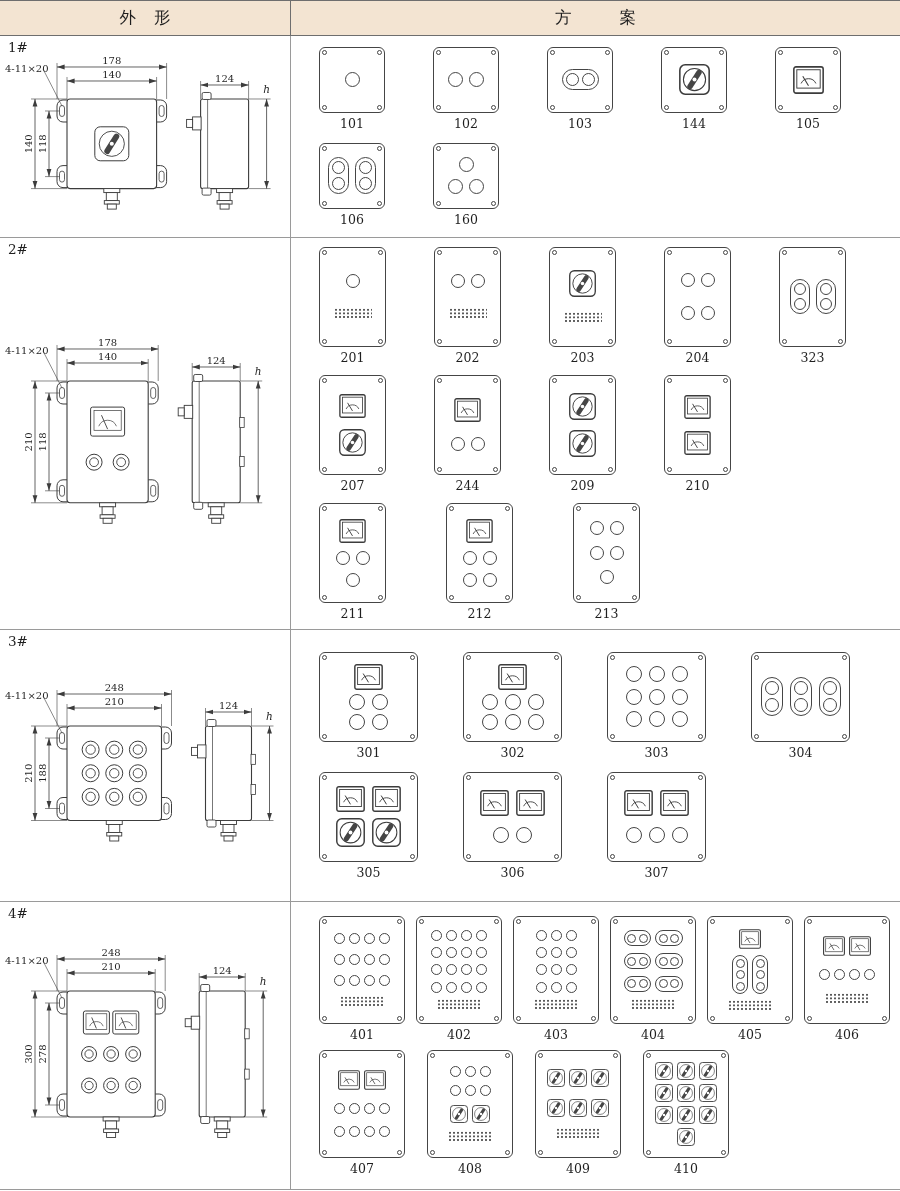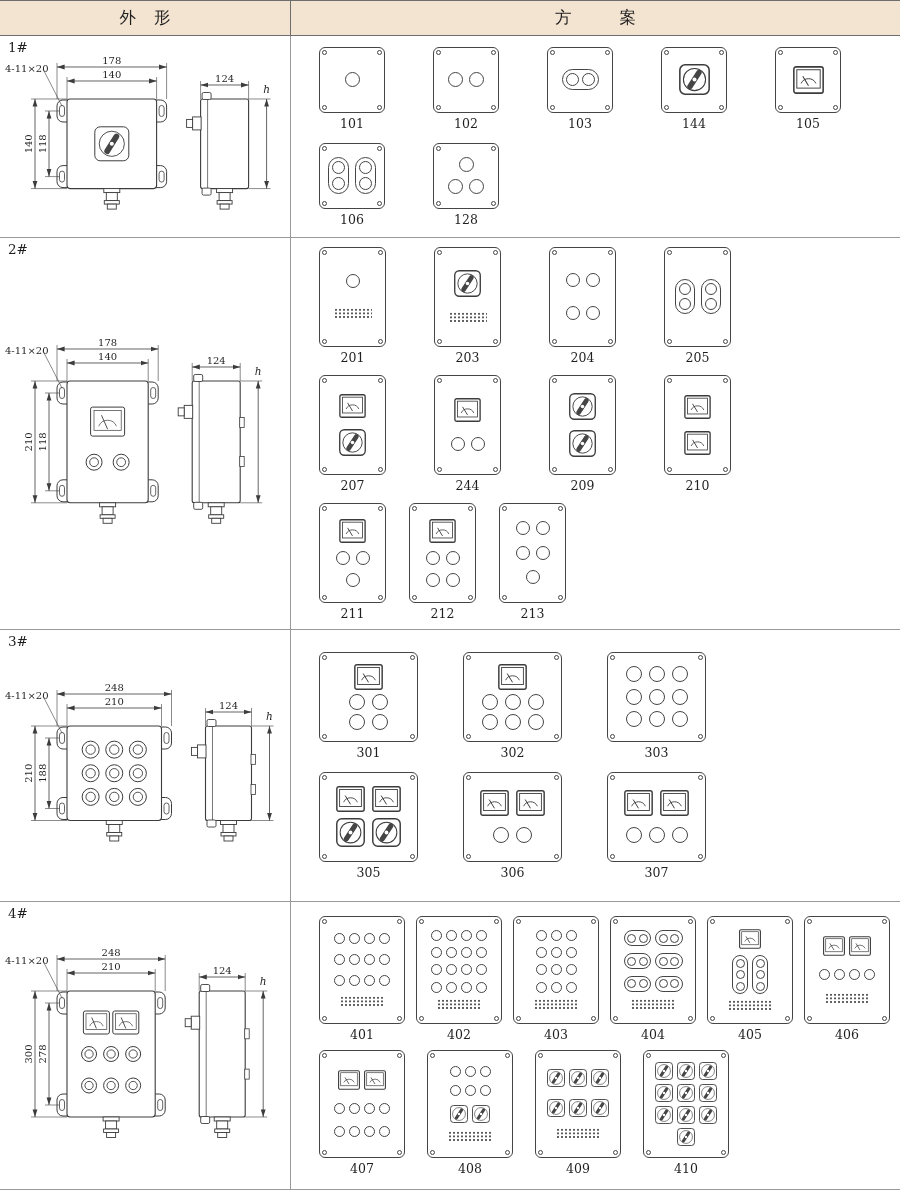--- a/index.html
+++ b/index.html
@@ -216,21 +216,21 @@
                 <span class="screw bl"></span>
                 <span class="screw br"></span>
                 <div class="prow" style="gap: 6px;">
                   <span class="hole" style="height: 15px; width: 15px;"></span>
                 </div>
                 <div class="prow" style="gap: 6px;">
                   <span class="hole" style="height: 15px; width: 15px;"></span>
                   <span class="hole" style="height: 15px; width: 15px;"></span>
                 </div>
               </div>
-              <div class="pnum">128</div>
+              <div class="pnum">160</div>
             </div>
           </div>
         </div>
       </div>
       <div class="srow" style="height: 392px;">
         <div class="cleft">
           <div class="rlabel">2#</div>
           <div><svg width="289" height="209.8" viewBox="0 0 289 209.8">
               <defs>
                 <marker id="ar1" viewBox="0 0 10 8" markerWidth="10" markerHeight="8" refX="9.5" refY="4" orient="auto-start-reverse">
@@ -315,20 +315,36 @@
               </div>
               <div class="pnum">201</div>
             </div>
             <div class="pwrap">
               <div class="panel" style="width: 67px; height: 100px;">
                 <span class="screw tl"></span>
                 <span class="screw tr"></span>
                 <span class="screw bl"></span>
                 <span class="screw br"></span>
                 <div class="prow" style="gap: 6px;">
+                  <span class="hole" style="height: 14px; width: 14px;"></span>
+                  <span class="hole" style="height: 14px; width: 14px;"></span>
+                </div>
+                <div class="prow" style="gap: 6px;">
+                  <span class="plate" style="width: 38px; height: 11px;"></span>
+                </div>
+              </div>
+              <div class="pnum">202</div>
+            </div>
+            <div class="pwrap">
+              <div class="panel" style="width: 67px; height: 100px;">
+                <span class="screw tl"></span>
+                <span class="screw tr"></span>
+                <span class="screw bl"></span>
+                <span class="screw br"></span>
+                <div class="prow" style="gap: 6px;">
                   <span class="icon"><svg width="27" height="27" viewBox="0 0 26 26">
    <rect x="0.7" y="0.7" width="24.6" height="24.6" rx="4.5" fill="#fff" stroke="#3c3c3c" stroke-width="1.3"></rect>
    <circle cx="13" cy="13" r="9.3" fill="#fff" stroke="#3c3c3c" stroke-width="0.9"></circle>
    <g transform="rotate(33 13 13)">
                         <rect x="10.7" y="3.8" width="4.6" height="18.4" rx="2.3" fill="#454545"></rect>
                       </g>
    <circle cx="13" cy="13" r="1.7" fill="#fff"></circle>
                     </svg></span>
                 </div>
                 <div class="prow" style="gap: 6px;">
@@ -364,21 +380,21 @@
                   <span class="cap capv" style="padding: 3px; gap: 3px;">
                     <span class="hole" style="height: 12px; width: 12px;"></span>
                     <span class="hole" style="height: 12px; width: 12px;"></span>
                   </span>
                   <span class="cap capv" style="padding: 3px; gap: 3px;">
                     <span class="hole" style="height: 12px; width: 12px;"></span>
                     <span class="hole" style="height: 12px; width: 12px;"></span>
                   </span>
                 </div>
               </div>
-              <div class="pnum">205</div>
+              <div class="pnum">323</div>
             </div>
           </div>
           <div class="pline" style="gap: 48px;">
             <div class="pwrap">
               <div class="panel" style="width: 67px; height: 100px;">
                 <span class="screw tl"></span>
                 <span class="screw tr"></span>
                 <span class="screw bl"></span>
                 <span class="screw br"></span>
                 <div class="prow" style="gap: 6px;">
@@ -471,21 +487,21 @@
    <rect x="0.7" y="0.7" width="24.6" height="22" rx="1.8" fill="#fff" stroke="#3c3c3c" stroke-width="1.3"></rect>
    <rect x="3.2" y="3.1" width="19.6" height="15.4" fill="none" stroke="#3c3c3c" stroke-width="0.8"></rect>
    <path d="M 6.8 14.6 A 6.8 6.8 0 0 1 19.2 14.6" fill="none" stroke="#3c3c3c" stroke-width="0.8"></path>
    <line x1="13" y1="16.5" x2="8.2" y2="8.6" stroke="#3c3c3c" stroke-width="0.9"></line>
                     </svg></span>
                 </div>
               </div>
               <div class="pnum">210</div>
             </div>
           </div>
-          <div class="pline" style="gap: 23px;">
+          <div class="pline" style="gap: 60px;">
             <div class="pwrap">
               <div class="panel" style="width: 67px; height: 100px;">
                 <span class="screw tl"></span>
                 <span class="screw tr"></span>
                 <span class="screw bl"></span>
                 <span class="screw br"></span>
                 <div class="prow" style="gap: 6px;">
                   <span class="icon"><svg width="27" height="24" viewBox="0 0 26 23.4">
    <rect x="0.7" y="0.7" width="24.6" height="22" rx="1.8" fill="#fff" stroke="#3c3c3c" stroke-width="1.3"></rect>
    <rect x="3.2" y="3.1" width="19.6" height="15.4" fill="none" stroke="#3c3c3c" stroke-width="0.8"></rect>
@@ -701,20 +717,43 @@
                   <span class="hole" style="height: 16px; width: 16px;"></span>
                   <span class="hole" style="height: 16px; width: 16px;"></span>
                 </div>
                 <div class="prow" style="gap: 7px;">
                   <span class="hole" style="height: 16px; width: 16px;"></span>
                   <span class="hole" style="height: 16px; width: 16px;"></span>
                   <span class="hole" style="height: 16px; width: 16px;"></span>
                 </div>
               </div>
               <div class="pnum">303</div>
+            </div>
+            <div class="pwrap">
+              <div class="panel" style="width: 99px; height: 90px;">
+                <span class="screw tl"></span>
+                <span class="screw tr"></span>
+                <span class="screw bl"></span>
+                <span class="screw br"></span>
+                <div class="prow" style="gap: 7px;">
+                  <span class="cap capv" style="padding: 3px; gap: 3px;">
+                    <span class="hole" style="height: 14px; width: 14px;"></span>
+                    <span class="hole" style="height: 14px; width: 14px;"></span>
+                  </span>
+                  <span class="cap capv" style="padding: 3px; gap: 3px;">
+                    <span class="hole" style="height: 14px; width: 14px;"></span>
+                    <span class="hole" style="height: 14px; width: 14px;"></span>
+                  </span>
+                  <span class="cap capv" style="padding: 3px; gap: 3px;">
+                    <span class="hole" style="height: 14px; width: 14px;"></span>
+                    <span class="hole" style="height: 14px; width: 14px;"></span>
+                  </span>
+                </div>
+              </div>
+              <div class="pnum">304</div>
             </div>
           </div>
           <div class="pline" style="gap: 45px;">
             <div class="pwrap">
               <div class="panel" style="width: 99px; height: 90px;">
                 <span class="screw tl"></span>
                 <span class="screw tr"></span>
                 <span class="screw bl"></span>
                 <span class="screw br"></span>
                 <div class="prow" style="gap: 7px;">

